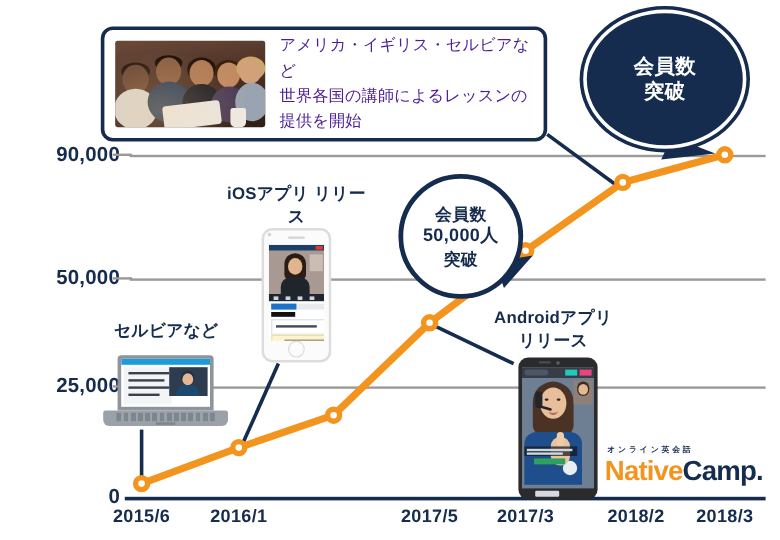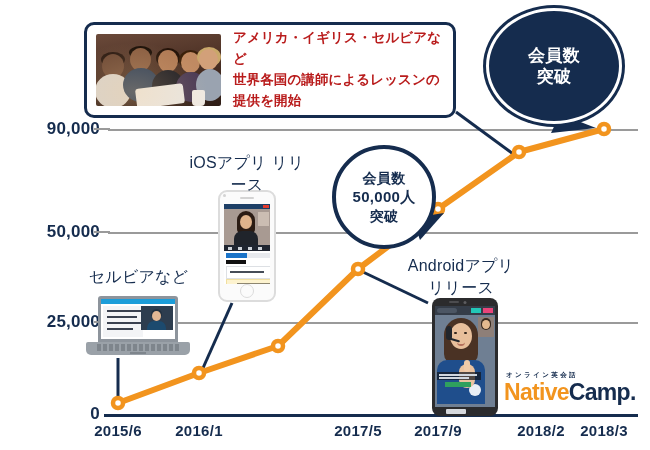--- a/index.html
+++ b/index.html
@@ -73,22 +73,22 @@
     background: #ffffff;
     box-sizing: border-box;
     display: flex;
     align-items: center;
     padding: 9px;
     gap: 12px;
   }
   .callout-text {
     font-size: 13.5px;
     line-height: 1.55;
-    font-weight: bold;
-    color: #b91c1c;
+    font-weight: normal;
+    color: #4c1d95;
     white-space: pre-line;
     letter-spacing: 0.1px;
   }
   
   .photo-friends {
     width: 125px; height: 72px;
     border-radius: 2px;
     flex: 0 0 auto;
     position: relative;
     overflow: hidden;
@@ -149,22 +149,22 @@
     border: 4px solid #152C4E;
     color: #152C4E;
   }
   .badge-light .l1 { font-size: 14px; line-height: 1.3; }
   .badge-light .l2 { font-size: 15px; line-height: 1.3; }
   .badge-light .l3 { font-size: 14px; line-height: 1.3; }
 
   
   .dev-label {
     position: absolute;
-    font-size: 16px;
-    font-weight: normal;
+    font-size: 14px;
+    font-weight: bold;
     color: #152C4E;
     text-align: center;
     line-height: 1.35;
     letter-spacing: 0.2px;
     white-space: pre-line;
   }
 
   
   .laptop { position:absolute; left:86px; top:296px; width:104px; height:62px; }
   .lt-screen {
@@ -265,22 +265,22 @@
     <div class="ytick-label" style="top:232px;">50,000</div>
     <div class="ytick-dash" style="top:232px;"></div>
     <div class="ytick-label" style="top:322px;">25,000</div>
     <div class="ytick-dash" style="top:322px;"></div>
     <div class="ytick-label" style="top:414px;">0</div>
   </div>
 
   <div class="xtick-label" style="left:73px;">2015/6</div>
   <div class="xtick-label" style="left:154px;">2016/1</div>
   <div class="xtick-label" style="left:313px;">2017/5</div>
-  <div class="xtick-label" style="left:393px;">2017/9</div>
-  <div class="xtick-label" style="left:496px;">2018/2</div>
+  <div class="xtick-label" style="left:393px;">2017/3</div>
+  <div class="xtick-label" style="left:485px;">2018/2</div>
   <div class="xtick-label" style="left:559px;">2018/3</div>
 
   <svg class="plot">
 
     <line x1="118" y1="358" x2="118" y2="398" stroke="#152C4E" stroke-width="3"></line>
 
     <line x1="232" y1="303" x2="203" y2="368" stroke="#152C4E" stroke-width="3"></line>
 
     <line x1="428" y1="303" x2="363" y2="272" stroke="#152C4E" stroke-width="3"></line>
 

